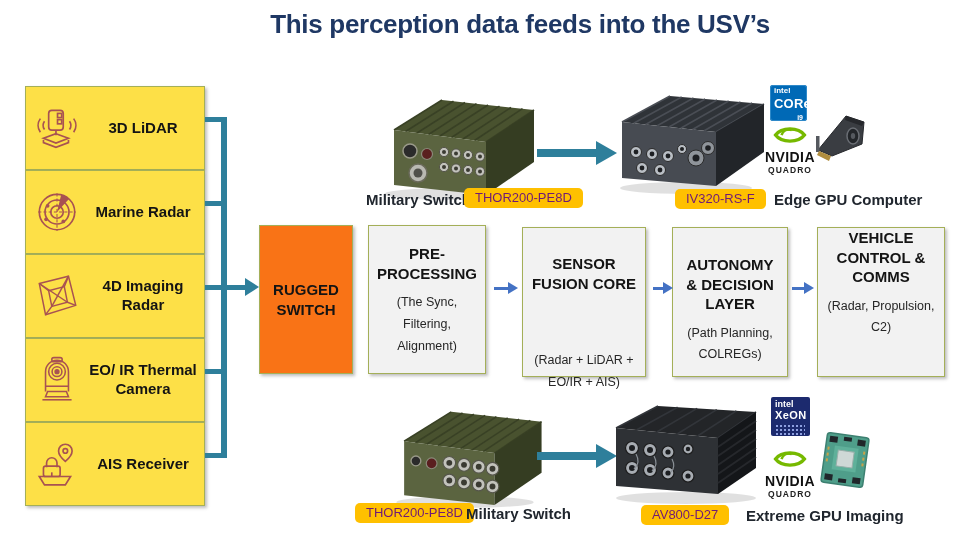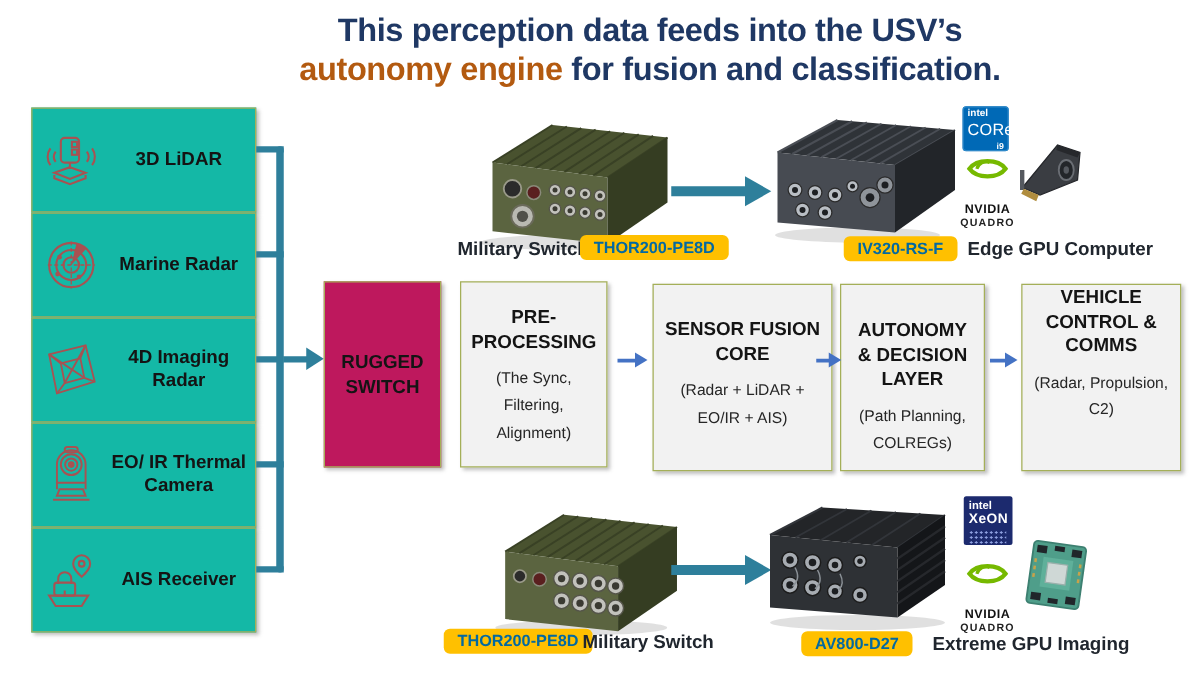--- a/index.html
+++ b/index.html
@@ -10,92 +10,91 @@
     overflow:hidden; margin:0 auto;
   }
 
   
   .title-wrap { position:absolute; left:140px; top:9px; width:760px; text-align:center;
     font-size:26px; font-weight:bold; line-height:1.18; color:#1F3864; letter-spacing:-0.3px; }
   .title-hl { color:#B35A10; }
 
   
   .sensor-box { position:absolute; left:25px; width:180px; height:84px;
-    background:#14b8a6; border:1.2px solid #A4AF58; box-shadow:2px 2px 3px rgba(110,110,110,.45);
+    background:#fde047; border:1.2px solid #A4AF58; box-shadow:2px 2px 3px rgba(110,110,110,.45);
     display:flex; align-items:center; }
   .sensor-icon { width:50px; height:50px; margin-left:6px; flex:0 0 50px; color:#A85252; }
   .sensor-icon svg { width:100%; height:100%; }
   .sensor-label { flex:1; text-align:center; font-weight:bold; font-size:15px; color:#141414;
     line-height:1.25; padding:0 6px; }
 
   
   .teal { background:#2E7F9B; }
   .bus-stub { position:absolute; left:205px; width:22px; height:5px; }
   .bus-trunk { position:absolute; left:221px; top:117px; width:6px; height:341px; border-radius:3px; }
   .bus-arrow-rect { position:absolute; left:227px; top:285px; width:19px; height:5px; }
   .bus-arrow-head { position:absolute; left:245px; top:278px; width:0; height:0;
     border-left:14px solid #2E7F9B; border-top:9.5px solid transparent; border-bottom:9.5px solid transparent; }
 
   
   .pipe-box { position:absolute; background:#F2F2F2; border:1.2px solid #A4AF58;
     box-shadow:2px 2px 3px rgba(110,110,110,.45);
     display:flex; flex-direction:column; align-items:center; text-align:center; }
   .pipe-title { font-weight:bold; font-size:15px; color:#141414; line-height:1.3; padding:0 8px; }
   .pipe-sub { font-size:12.5px; color:#262626; line-height:1.75; margin-top:9px; padding:0 4px; }
-  #rugged-switch { left:259px; top:225px; width:94px; height:149px; background:#be185d; justify-content:center; }
+  #rugged-switch { left:259px; top:225px; width:94px; height:149px; background:#f97316; justify-content:center; }
   #stage-preproc { left:368px; top:225px; width:118px; height:149px; padding-top:18px; }
-  #stage-fusion  { left:522px; top:227px; width:144px; height:150px; padding-top:26px; }
+  #stage-fusion  { left:522px; top:227px; width:124px; height:150px; padding-top:26px;gap:48px; }
   #stage-autonomy{ left:672px; top:227px; width:116px; height:150px; padding-top:27px; }
   #stage-vehicle { left:817px; top:227px; width:128px; height:150px; }
 
   
   .flow-rect { position:absolute; height:2.5px; background:#4472C4; top:287px; }
   .flow-head { position:absolute; top:282px; width:0; height:0;
     border-left:10px solid #4472C4; border-top:6px solid transparent; border-bottom:6px solid transparent; }
 
   
   .hw-arrow-rect { position:absolute; width:61px; height:8px; }
   .hw-arrow-head { position:absolute; width:0; height:0;
     border-left:21px solid #2E7F9B; border-top:12px solid transparent; border-bottom:12px solid transparent; }
 
   
   .hw { position:absolute; }
   .hw svg { display:block; }
 
   
   .caption { position:absolute; font-weight:bold; font-size:15px; color:#20262E; white-space:nowrap; }
-  .pill { position:absolute; background:#FFC000; color:#0369a1; font-weight:bold; font-size:13px;
+  .pill { position:absolute; background:#FFC000; color:#701a75; font-weight:normal; font-size:13px;
     padding:2px 11px 3px 11px; border-radius:5px; white-space:nowrap; }
 
   
   .intel-core { position:absolute; left:770px; top:85px; width:37px; height:36px; background:#0069B6;
     border-radius:3px; color:#fff; padding:2px 4px; line-height:1; box-shadow:0 0 0 1px #2e89c9 inset; }
   .intel-core .b1 { font-size:8px; font-weight:bold; }
-  .intel-core .b2 { font-size:13px; font-weight:normal; letter-spacing:.2px; margin-top:2px; }
+  .intel-core .b2 { font-size:13px; font-weight:bold; letter-spacing:.2px; margin-top:2px; }
   .intel-core .b3 { font-size:7px; font-weight:bold; text-align:right; margin-top:4px; }
   .intel-xeon { position:absolute; left:771px; top:397px; width:39px; height:39px; background:#1C2A6E;
     border-radius:2px; color:#fff; padding:3px 4px; line-height:1; }
   .intel-xeon .b1 { font-size:9px; font-weight:bold; }
   .intel-xeon .b2 { font-size:11px; font-weight:bold; letter-spacing:.4px; margin-top:1px; }
   .xeon-dots { width:30px; height:11px; margin-top:3px;
     background-image:radial-gradient(circle, #8EA0E0 0.8px, transparent 1px);
     background-size:4px 4px; }
   .nvidia-block { position:absolute; width:52px; text-align:center; color:#111; }
   .nvidia-eye { width:34px; height:24px; margin:0 auto; }
-  .nvidia-name { font-size:10px; font-weight:bold; letter-spacing:.4px; margin-top:14px; }
+  .nvidia-name { font-size:14px; font-weight:bold; letter-spacing:.4px; margin-top:1px; }
   .nvidia-prod { font-size:8.5px; font-weight:bold; letter-spacing:1px; color:#222; }
 </style>
 </head>
 <body>
 
 <div id="canvas">
 
   <div class="title-wrap">
     <div>This perception data feeds into the USV’s</div>
-    <div><span class="title-hl">autonomy engine</span><span> for fusion and classification.</span></div>
   </div>
 
   <div class="sensor-box" style="top:86px">
     <span class="sensor-icon">
       <svg viewBox="0 0 48 48" fill="none" stroke="currentColor" stroke-width="1.6">
         <path d="M8,15 a11,11 0 0 0 0,13"></path>
           <path d="M12,17.5 a7,7 0 0 0 0,8"></path>
         <path d="M40,15 a11,11 0 0 1 0,13"></path>
           <path d="M36,17.5 a7,7 0 0 1 0,8"></path>
         <rect x="16" y="7" width="14" height="19" rx="3"></rect>

